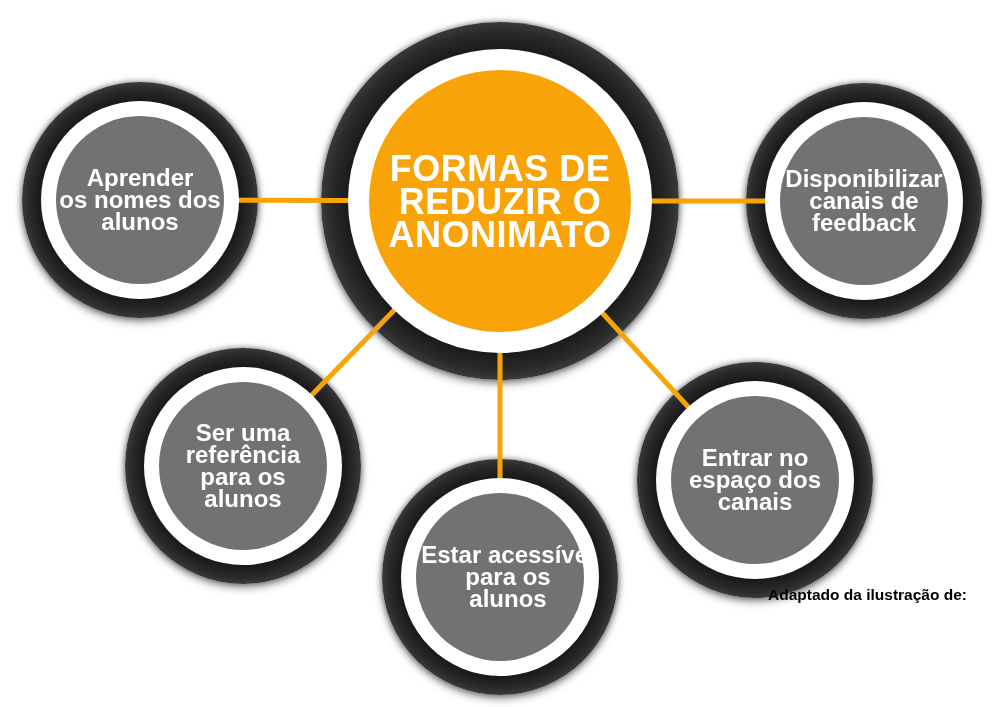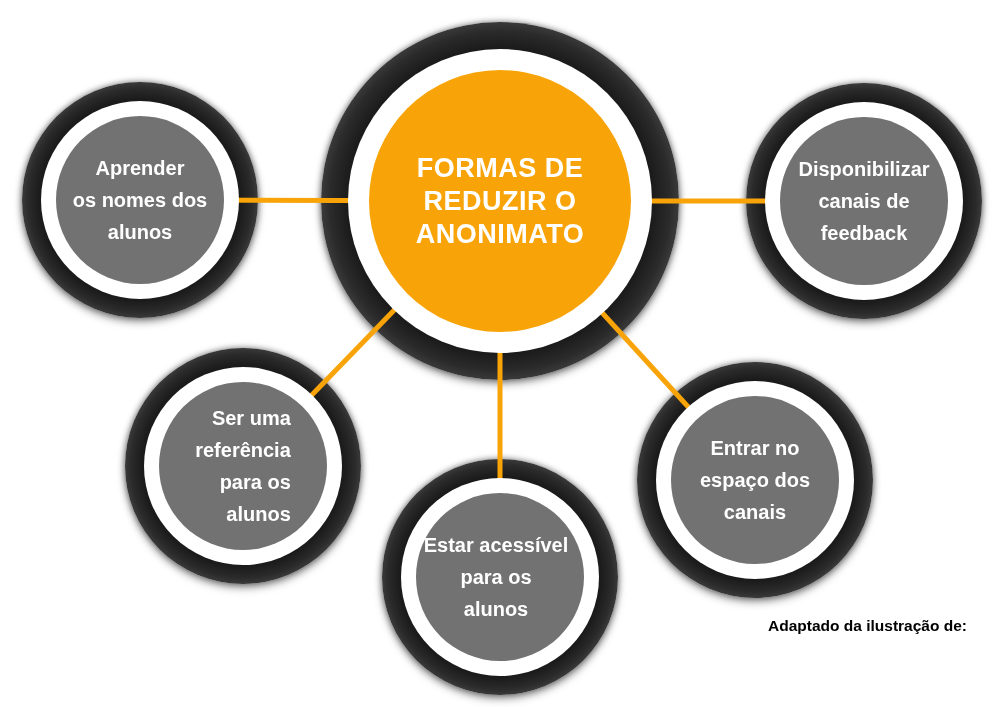--- a/index.html
+++ b/index.html
@@ -60,34 +60,34 @@
     display: flex;
     align-items: center;
     justify-content: center;
     text-align: center;
     color: var(--label-text);
     font-weight: bold;
     white-space: pre-line;
   }
   .node-label.satellite-label {
     width: 180px; height: 180px;
-    font-size: 20px;
-    line-height: 32px;
+    font-size: 24px;
+    line-height: 22px;
   }
   .node-label.center-label {
     width: 260px; height: 260px;
-    font-size: 27px;
+    font-size: 36px;
     line-height: 33px;
     letter-spacing: 0.5px;
   }
   
   .caption {
     position: absolute;
     right: 33px;
-    top: 616px;
+    top: 585px;
     z-index: 6;
     text-align: center;
     color: var(--caption-text);
     font-size: 15.5px;
     line-height: 19px;
     font-weight: bold;
   }
   .caption .italic { font-style: italic; }
 </style>
 </head>
@@ -126,25 +126,25 @@
 
   <div class="node-label center-label" style="left:370px; top:71px;">FORMAS DE
 REDUZIR O
 ANONIMATO</div>
   <div class="node-label satellite-label" style="left:50px; top:110px;">Aprender
 os nomes dos
 alunos</div>
   <div class="node-label satellite-label" style="left:774px; top:111px;text-align:center;">Disponibilizar
 canais de
 feedback</div>
-  <div class="node-label satellite-label" style="left:153px; top:376px;text-align:right;">Ser uma
+  <div class="node-label satellite-label" style="left:153px; top:376px;">Ser uma
 referência
 para os
 alunos</div>
-  <div class="node-label satellite-label" style="left:406px; top:487px;">Estar acessível
+  <div class="node-label satellite-label" style="left:418px; top:487px;">Estar acessível
 para os
 alunos</div>
   <div class="node-label satellite-label" style="left:665px; top:390px;">Entrar no
 espaço dos
 canais</div>
 
   <div class="caption">
     <div>Adaptado da ilustração de:</div>
   </div>
 

